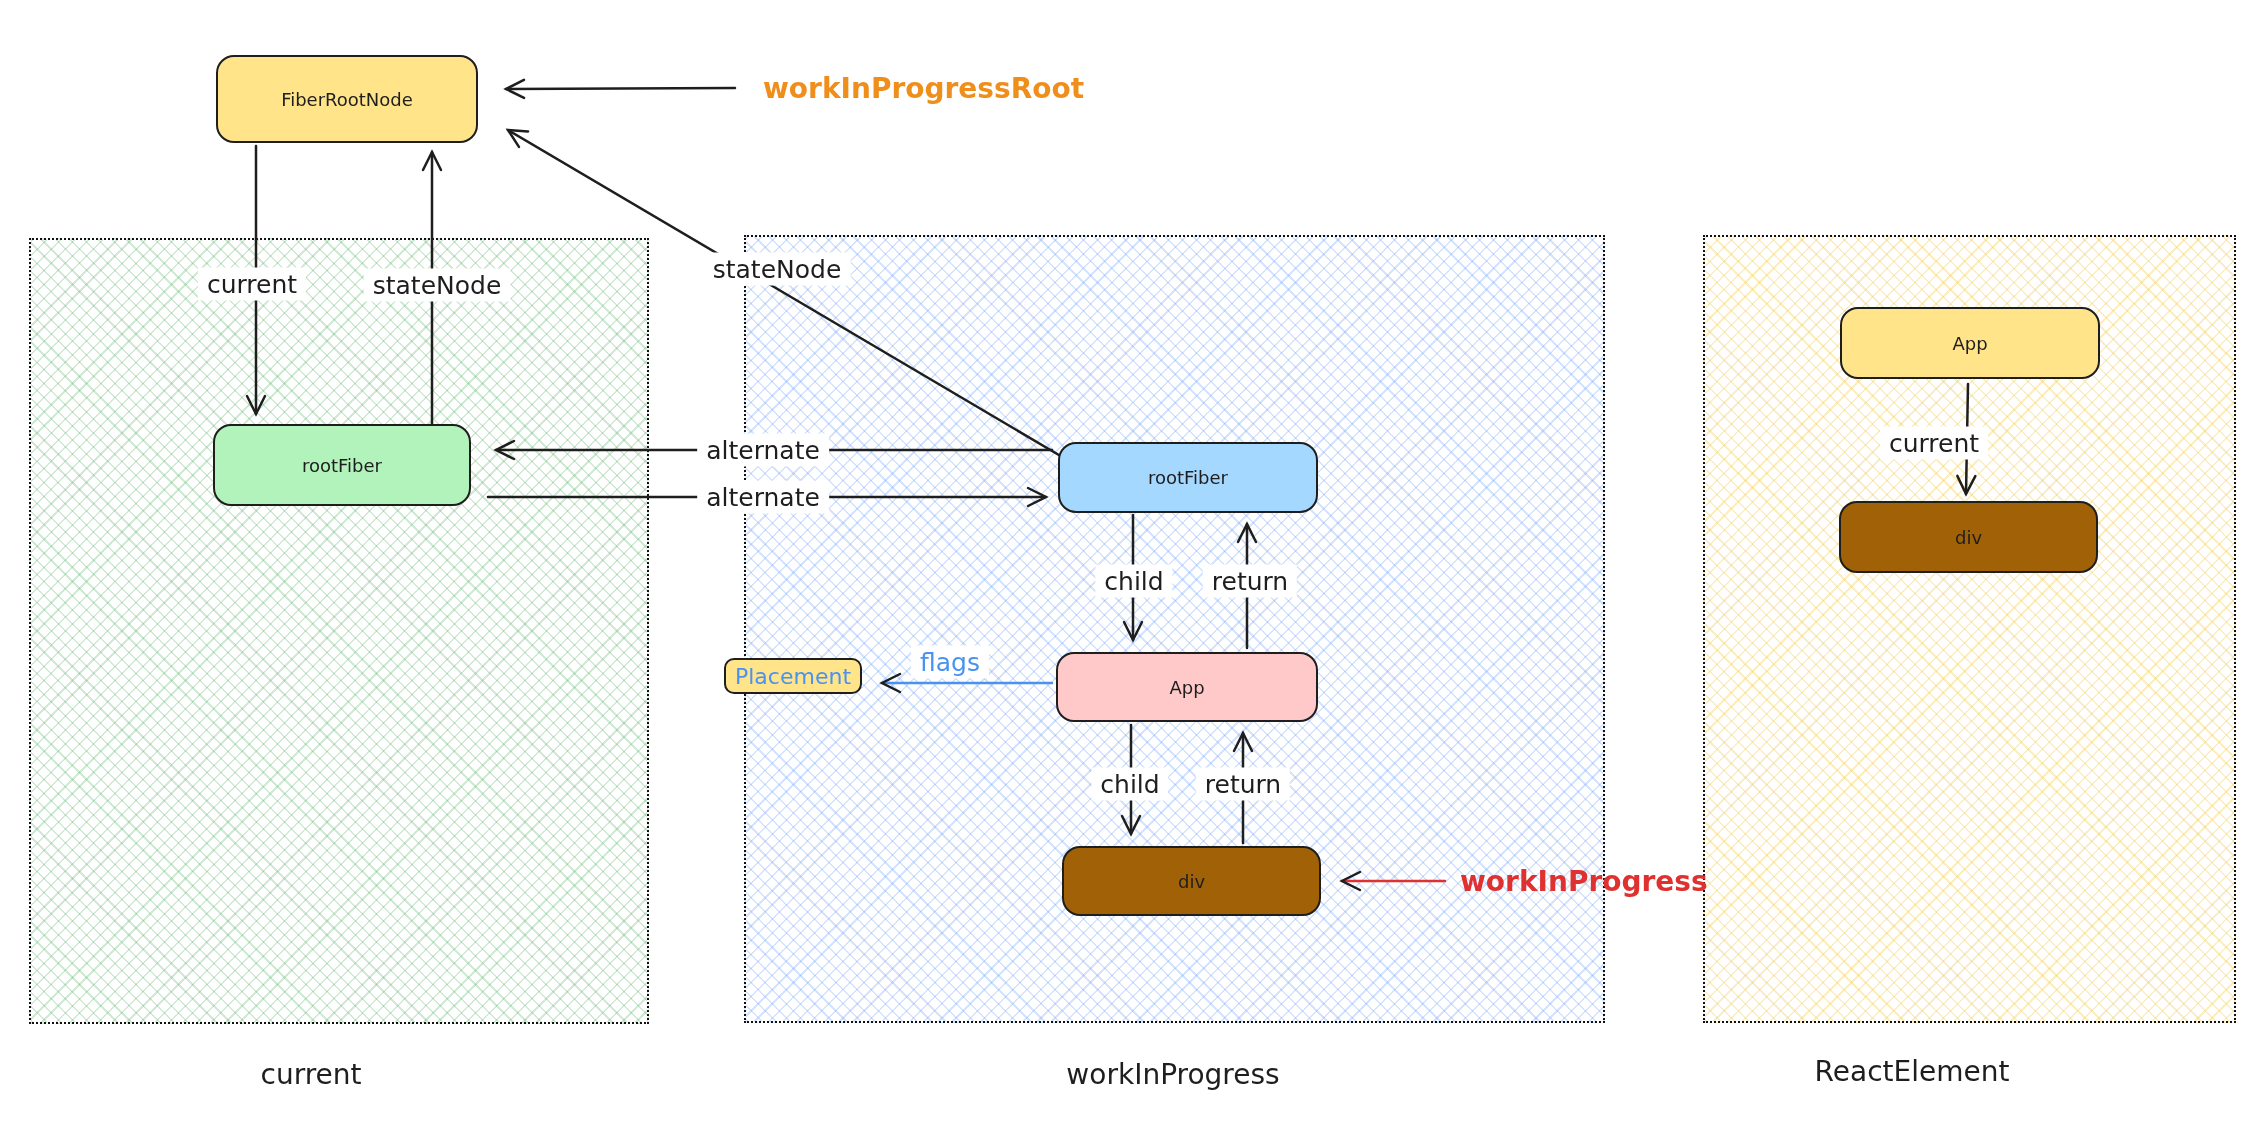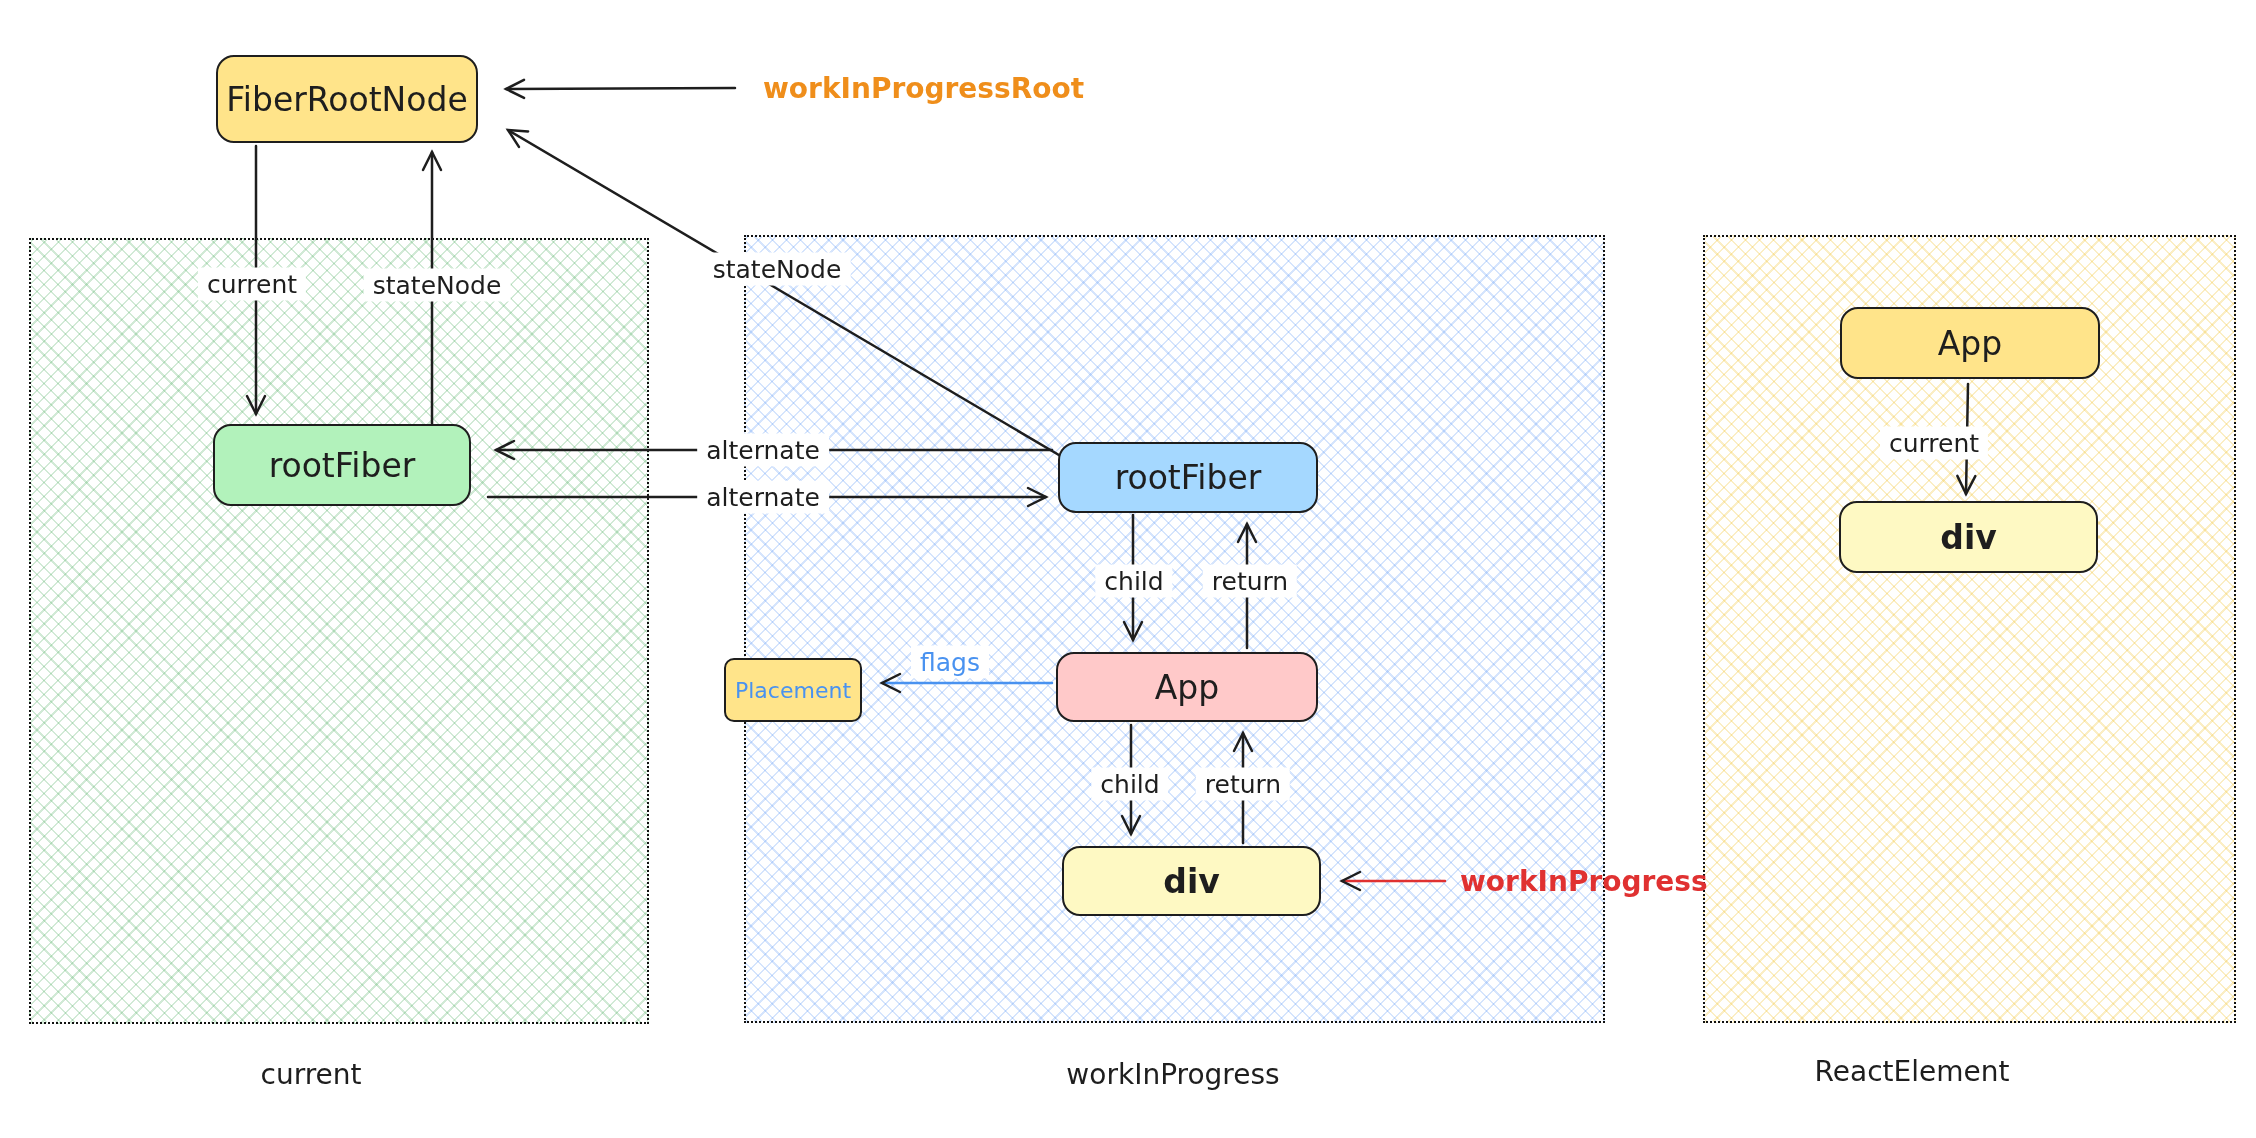--- a/index.html
+++ b/index.html
@@ -52,29 +52,29 @@
       repeating-linear-gradient(135deg, rgba(240,190,30,0.26) 0 1.6px, transparent 1.6px 10px);
   }
 
   .node {
     position: absolute;
     display: flex;
     align-items: center;
     justify-content: center;
     border: 2.5px solid #1e1e1e;
     border-radius: 18px;
-    font-size: 33px;
+    font-size: 18px;
     z-index: 3;
     white-space: nowrap;
   }
   .fill-yellow { background: #ffe48a; }
   .fill-green  { background: #b2f2bb; }
   .fill-blue   { background: #a5d8ff; }
   .fill-pink   { background: #ffc9c9; }
-  .fill-white  { background: #fef9c3; font-weight: bold; }
+  .fill-white  { background: #a16207; }
 
   .node-small {
     border-radius: 10px;
     border-width: 2px;
     font-size: 22px;
     color: #4992f0;
   }
 
   .edge-label {
     position: absolute;
@@ -155,21 +155,21 @@
   </div>
 
   <div class="node fill-pink" style="left:1056px; top:652px; width:262px; height:70px;">
     <span>App</span>
   </div>
 
   <div class="node fill-white" style="left:1062px; top:846px; width:259px; height:70px;">
     <span>div</span>
   </div>
 
-  <div class="node fill-yellow node-small" style="left:724px; top:658px; width:138px; height:64px;">
+  <div class="node fill-yellow node-small" style="left:724px; top:658px; width:138px; height:36px;">
     <span>Placement</span>
   </div>
 
   <div class="node fill-yellow" style="left:1840px; top:307px; width:260px; height:72px;">
     <span>App</span>
   </div>
 
   <div class="node fill-white" style="left:1839px; top:501px; width:259px; height:72px;">
     <span>div</span>
   </div>

